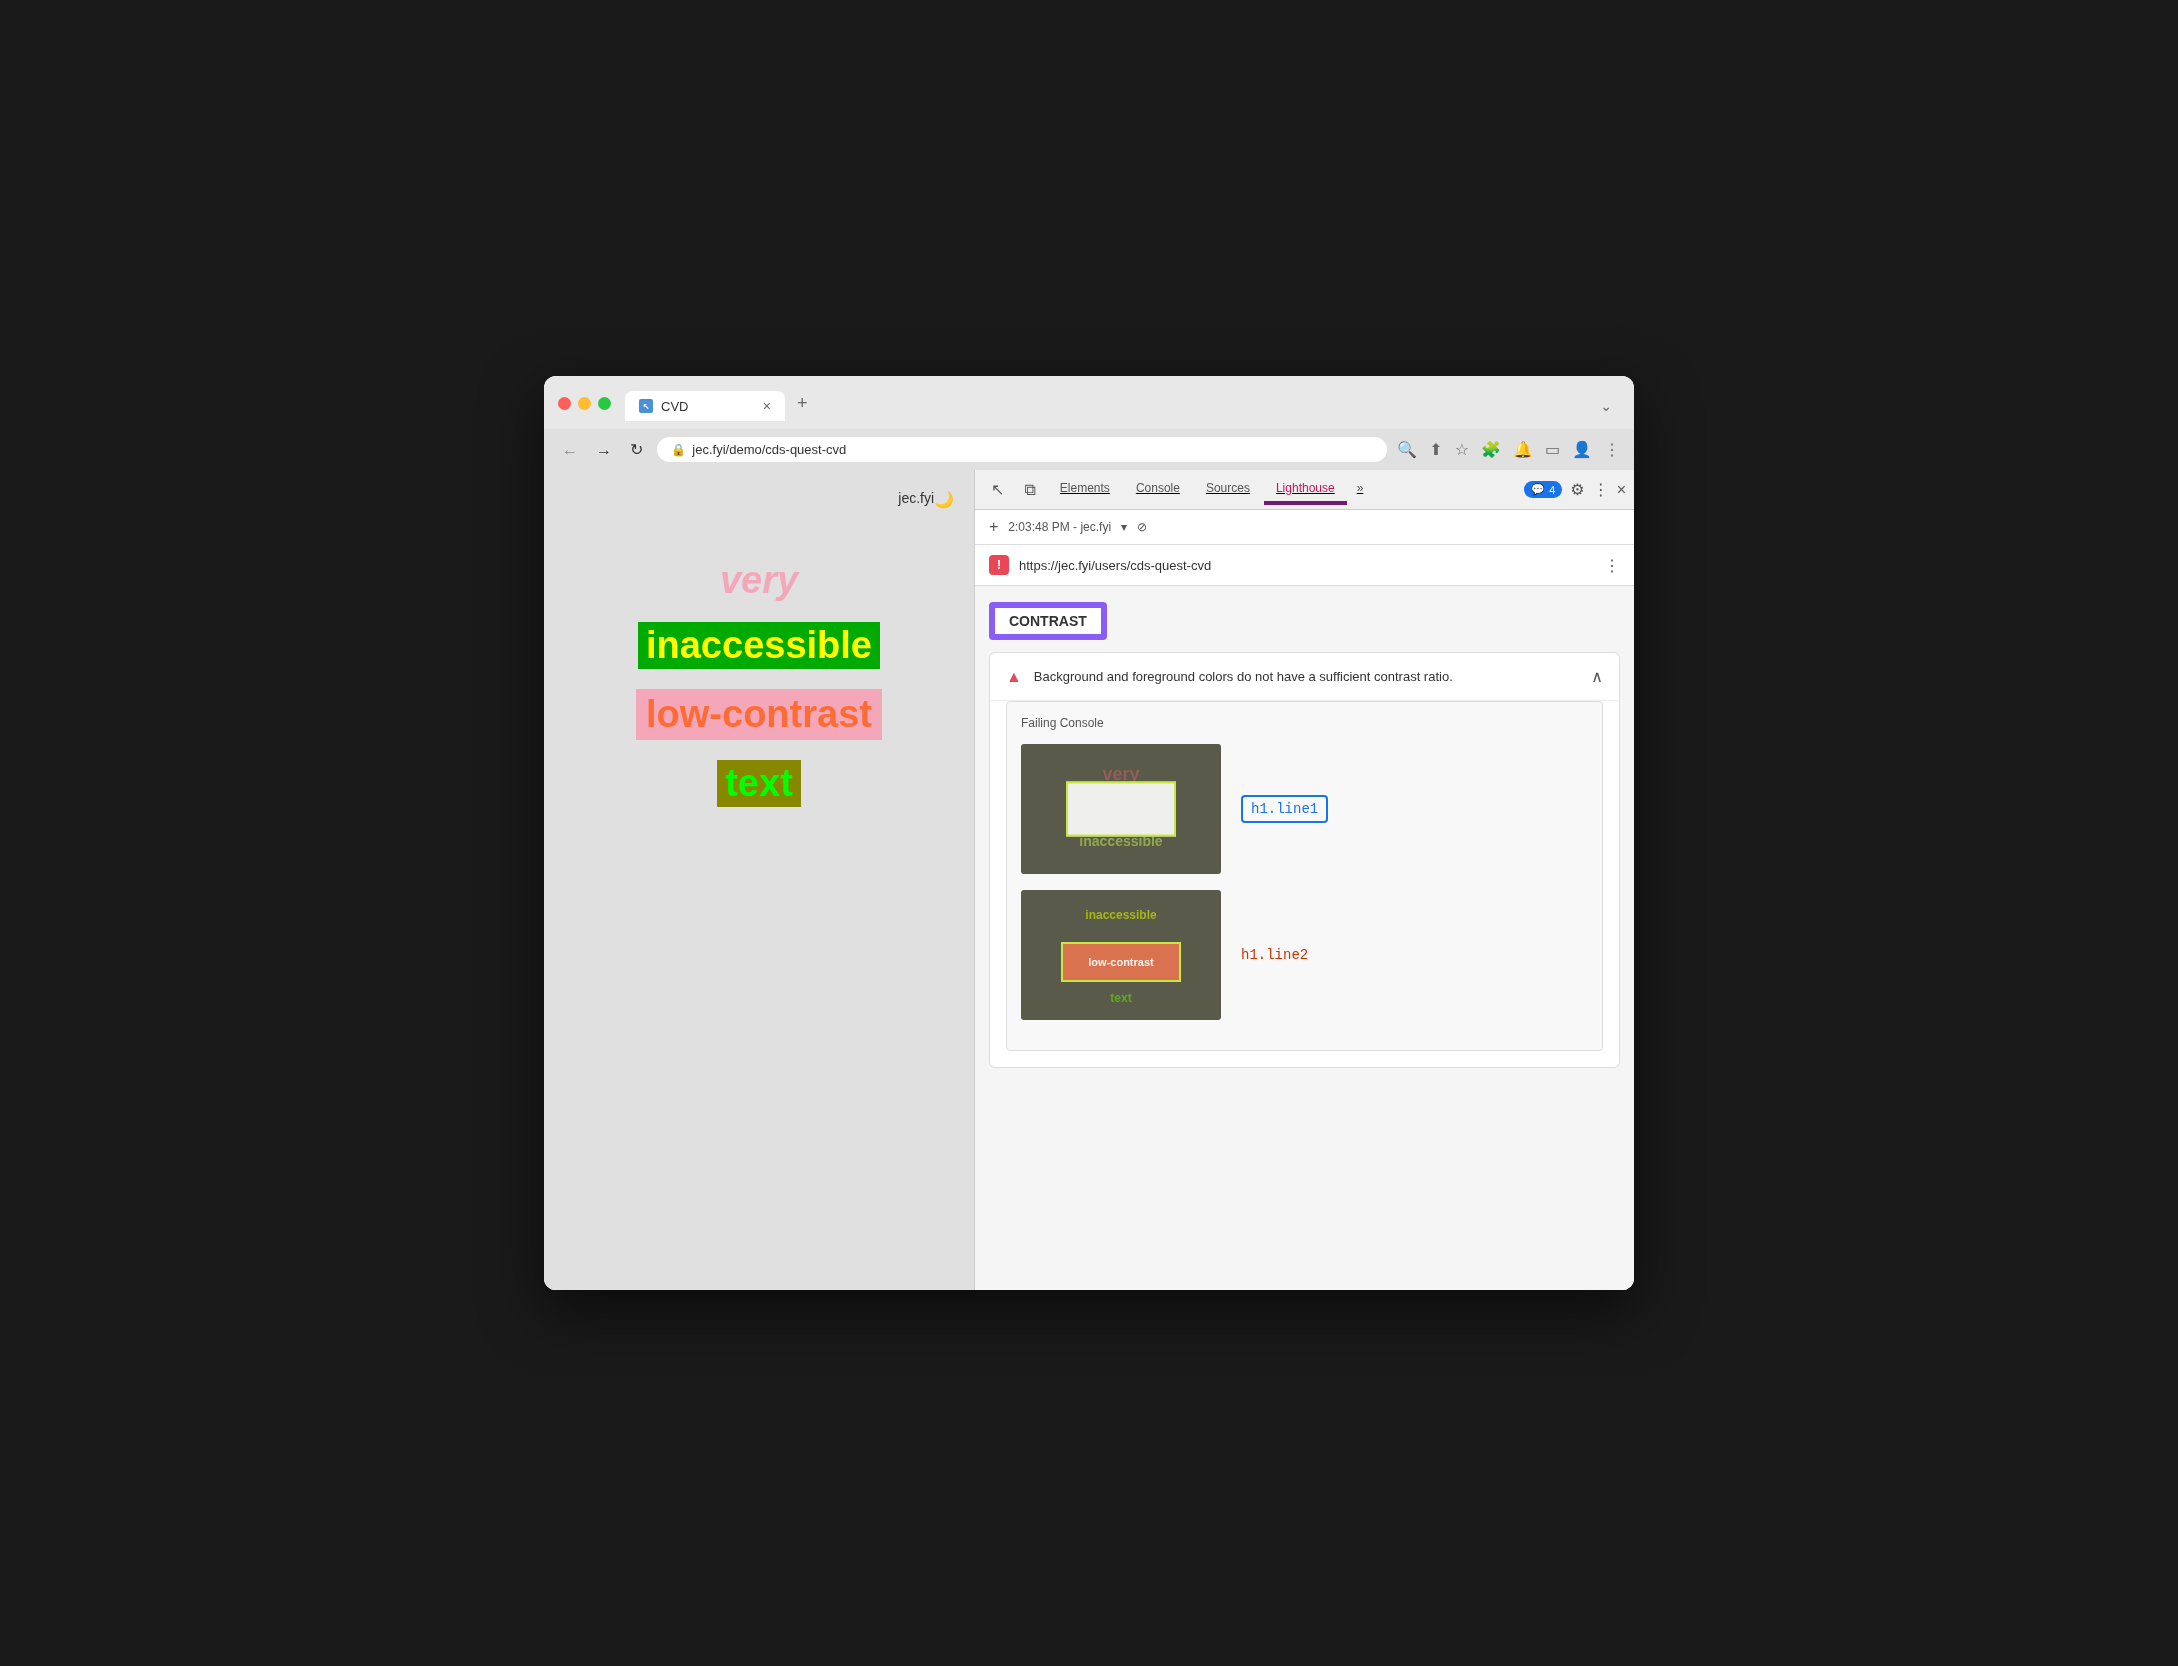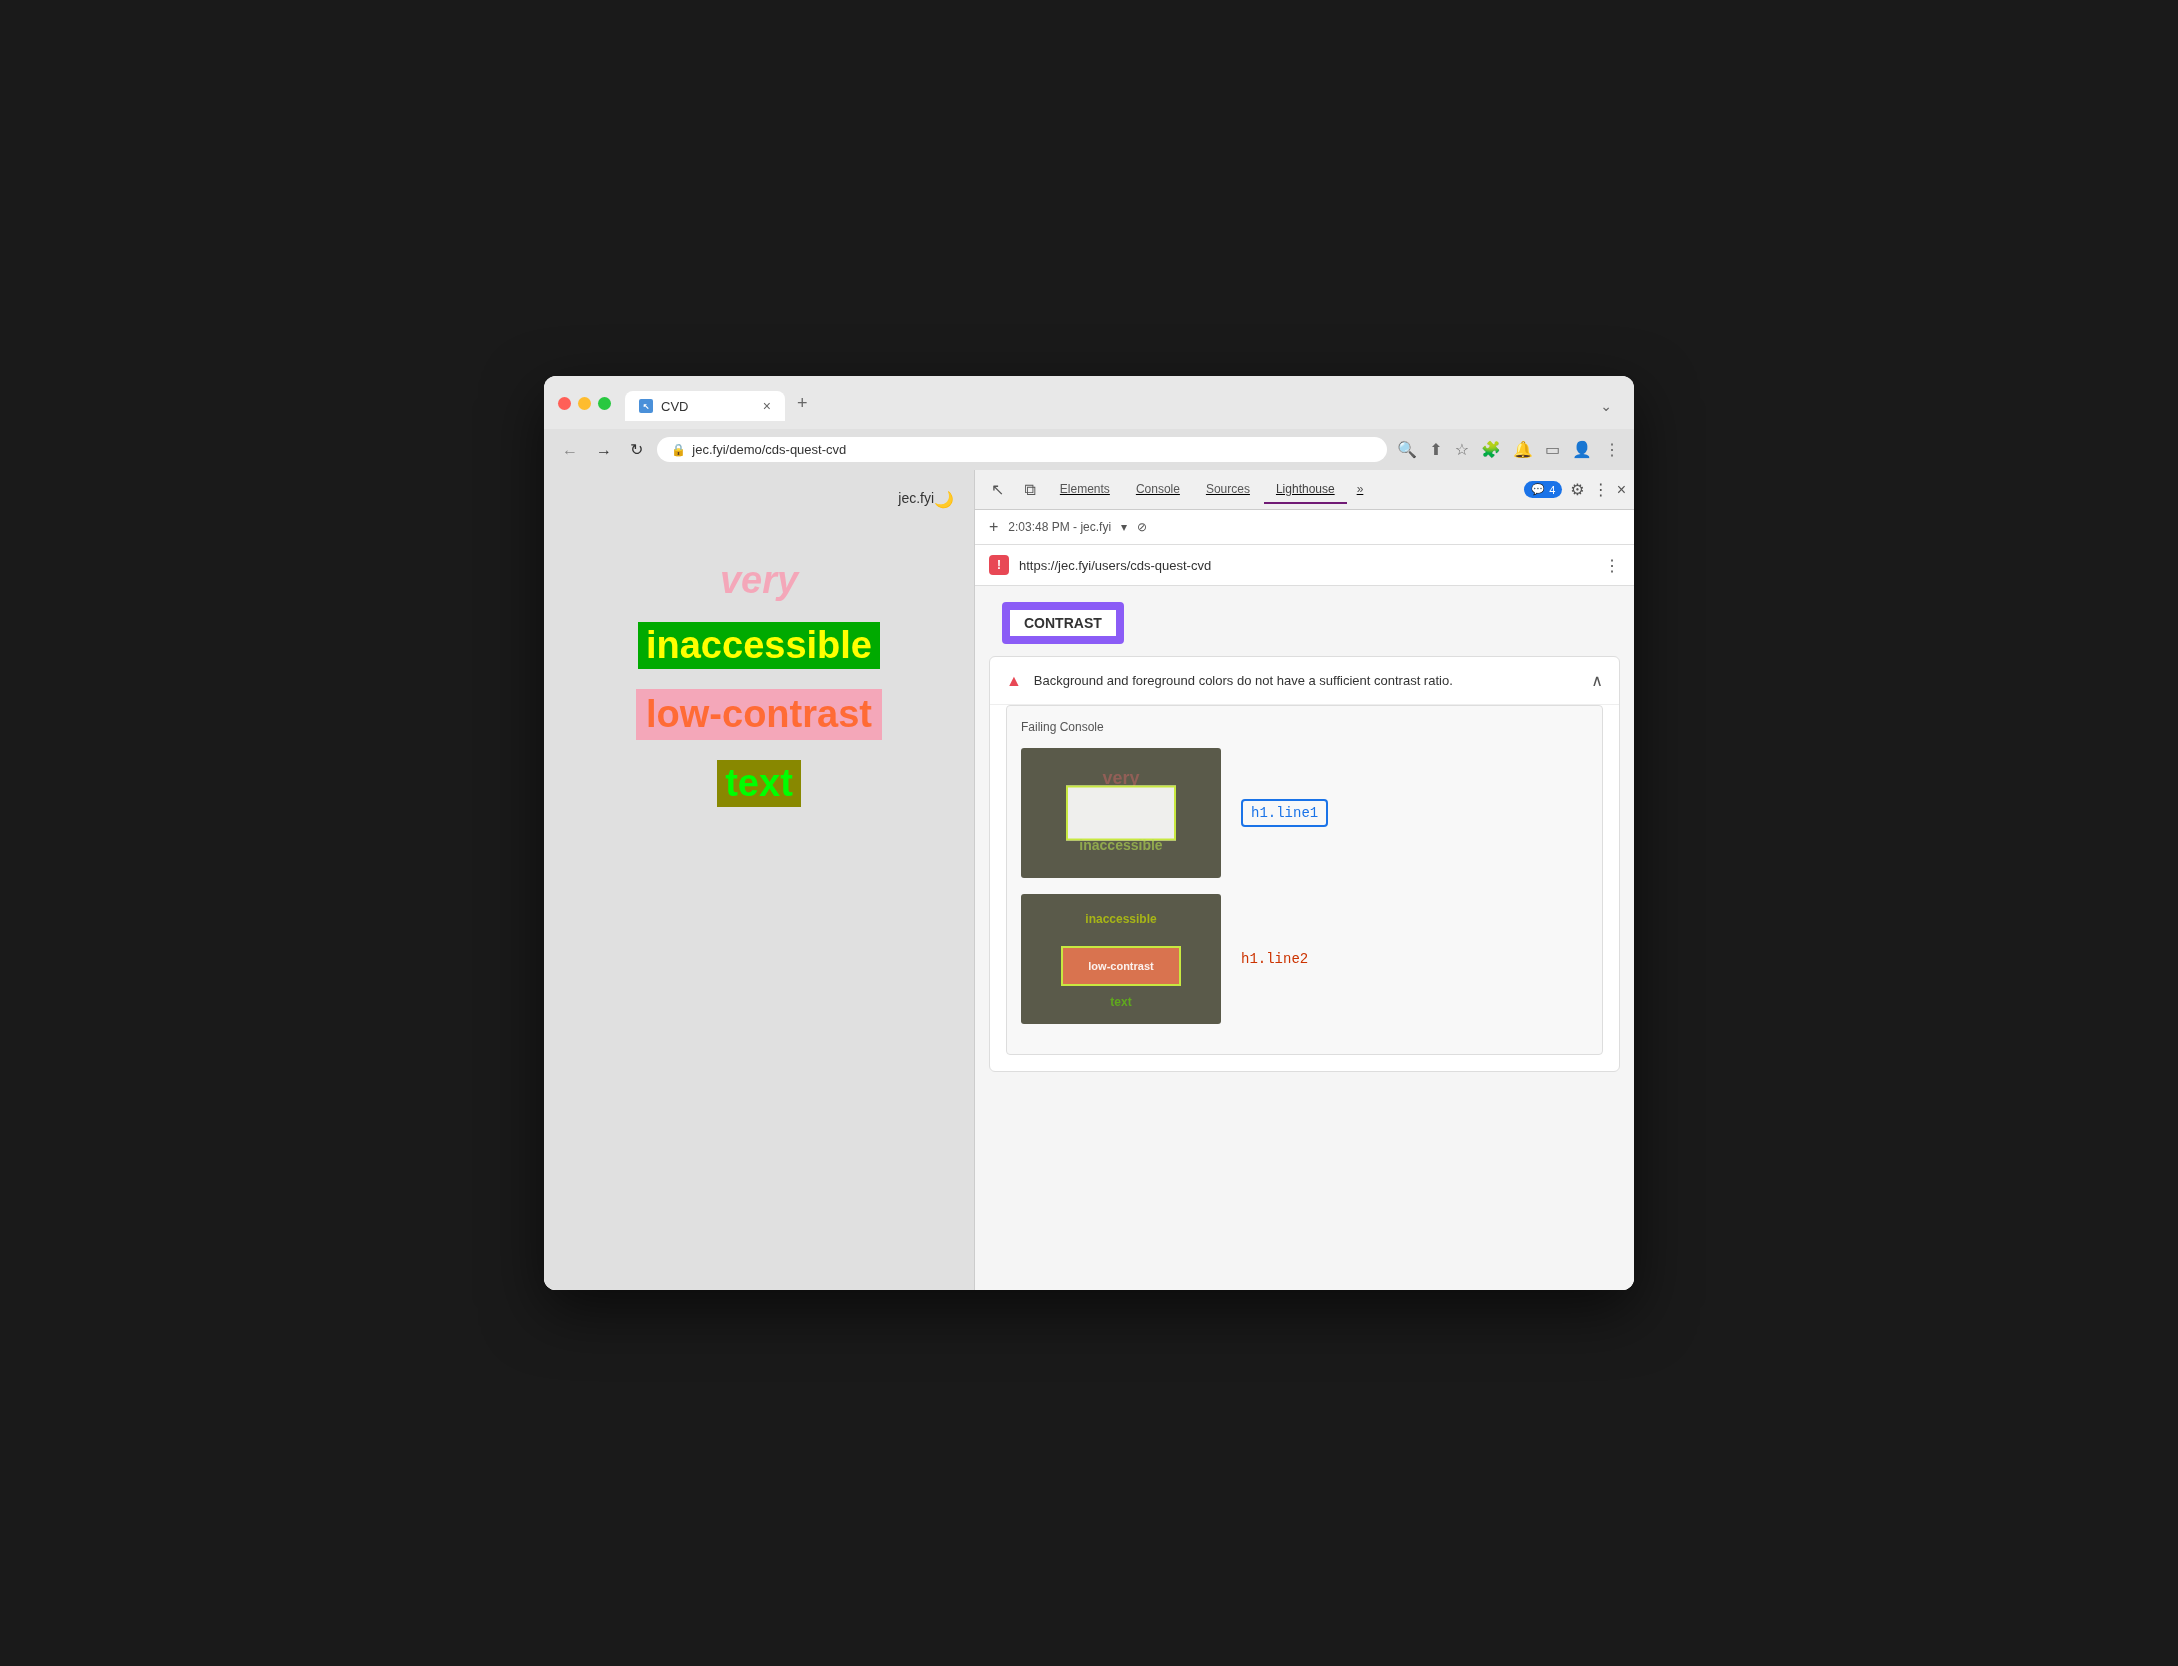--- a/index.html
+++ b/index.html
@@ -257,22 +257,22 @@
 
     .dt-tab {
       padding: 6px 12px;
       font-size: 12px;
       color: #555;
       cursor: pointer;
       border-bottom: 2px solid transparent;
     }
 
     .dt-tab.active {
-      color: #404040;
-      border-bottom: 2px solid #701a75;
+      color: #be185d;
+      border-bottom: 4px solid #701a75;
     }
 
     .dt-tab-more {
       padding: 6px 8px;
       color: #555;
       font-size: 12px;
     }
 
     .dt-actions {
       display: flex;
@@ -329,27 +329,27 @@
       align-items: center;
       justify-content: center;
       color: white;
       font-size: 12px;
       font-weight: bold;
     }
 
     
     .contrast-btn {
       display: inline-block;
-      border: 8px solid #8b5cf6;
+      border: 6px solid #8b5cf6;
       color: #333;
       font-size: 14px;
       font-weight: 600;
       padding: 5px 14px;
       border-radius: 4px;
-      margin: 12px 27px;
+      margin: 12px 14px;
       cursor: pointer;
       background: white;
     }
 
     
     .audit-card {
       background: #ffffff;
       border: 1px solid #ddd;
       border-radius: 6px;
       margin: 0 14px 14px 14px;

